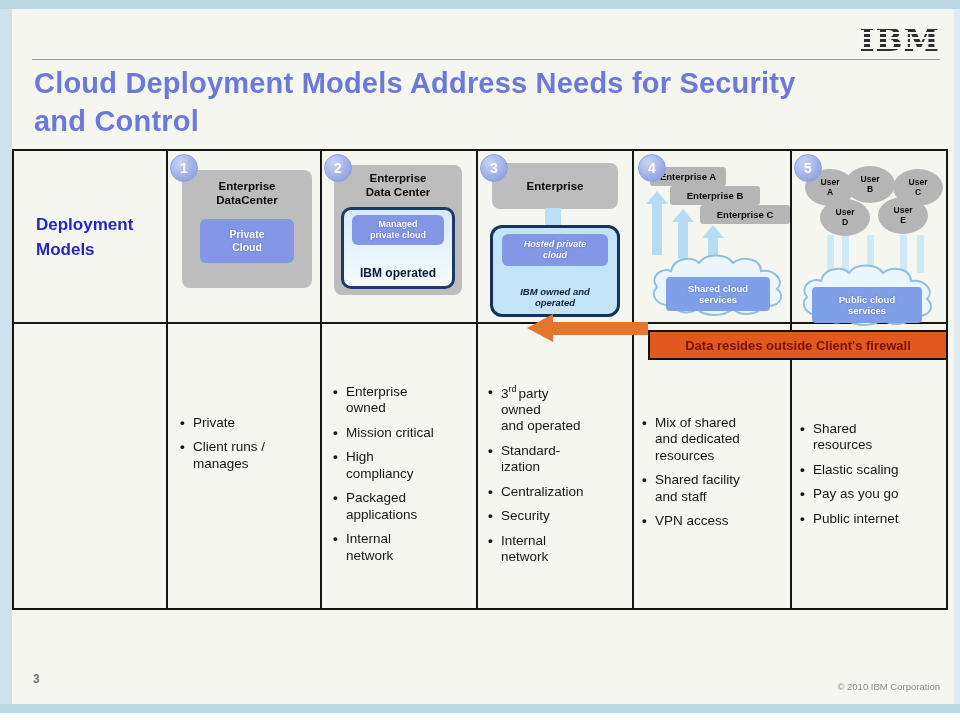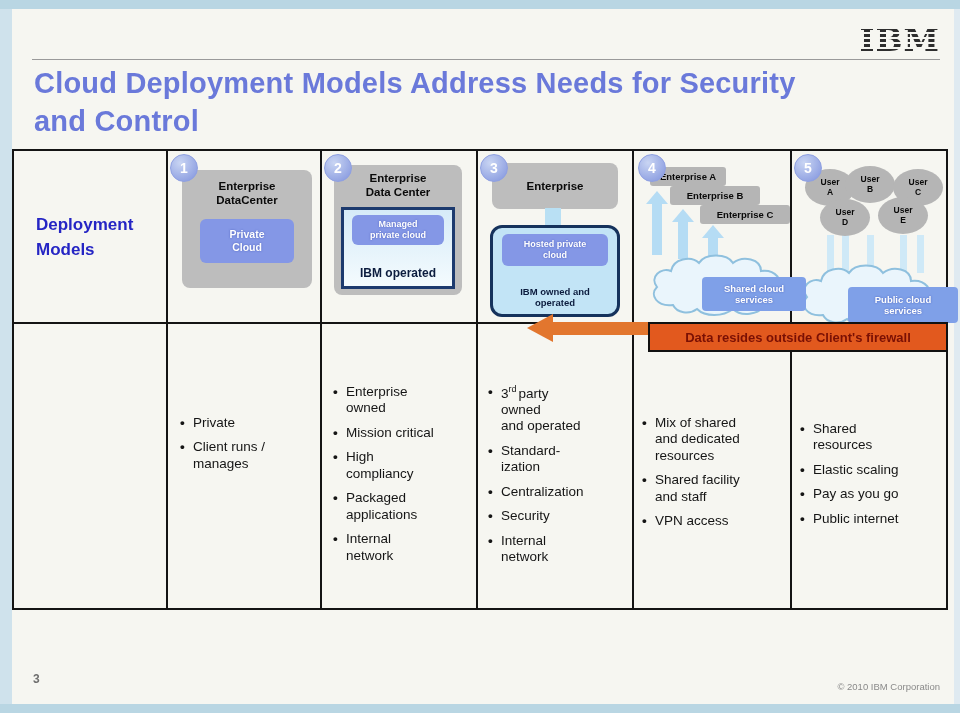--- a/index.html
+++ b/index.html
@@ -48,30 +48,30 @@
     border:1px solid #8fa0e2;color:#ffffff;font-weight:bold;font-size:14px;
     display:flex;align-items:center;justify-content:center;z-index:3;
   }
 
   .graybox{position:absolute;background:#bdbdbd;border-radius:8px;text-align:center;}
   .graybox .site-title{font-weight:bold;font-size:11.5px;color:#0a0a0a;line-height:1.25;}
 
   .bluebox{
     background:#8497e6;border-radius:6px;color:#ffffff;text-align:center;
     display:flex;align-items:center;justify-content:center;
-    font-size:10.5px;line-height:1.2;font-weight:bold;text-shadow:0 0 2px rgba(40,60,160,.6);margin-left:36px;
+    font-size:10.5px;line-height:1.2;font-weight:bold;text-shadow:0 0 2px rgba(40,60,160,.6);
   }
 
   .container2{
     position:absolute;left:7px;top:42px;width:108px;height:76px;
-    border:3px solid #1c3a6e;border-radius:0;
+    border:3px solid #1c3a6e;border-radius:10px;
     background:linear-gradient(to bottom,#d6ebf8,#f4fbfe);
   }
   .container3{
-    position:absolute;border:3px solid #15325c;border-radius:12px;background:#c2e4f6;
+    position:absolute;border:3px solid #15325c;border-radius:12px;background:#c2e4f6;font-style:italic;
   }
   .operator{
     position:absolute;bottom:5px;left:0;right:0;text-align:center;
     font-weight:bold;color:#0c1c3e;font-size:12px;line-height:1.15;
   }
 
   .minibox{
     position:absolute;background:#b5b5b5;border-radius:3px;
     font-weight:bold;font-size:9.5px;color:#0a0a0a;text-align:center;
     display:flex;align-items:center;justify-content:center;
@@ -91,21 +91,21 @@
 
   
   .blist{position:absolute;margin:0;padding:0;list-style:none;width:140px;}
   .blist li{position:relative;padding-left:13px;margin-bottom:8px;font-size:13.5px;color:#151515;line-height:1.22;}
   .blist li::before{content:"\2022";position:absolute;left:0;top:0;font-weight:bold;}
   .blist sup{font-size:9px;}
   .sup-post{margin-left:2px;}
 
   
   .callout-box{
-    position:absolute;left:648px;top:322px;width:296px;height:26px;
+    position:absolute;left:648px;top:330px;width:296px;height:26px;
     background:#e2591e;border:2px solid #111111;z-index:5;
     color:#7a1004;font-weight:bold;font-size:13px;
     display:flex;align-items:center;justify-content:center;
   }
   .callout-stem{position:absolute;left:552px;top:322px;width:96px;height:13px;background:#e2762e;z-index:5;}
   .callout-head{
     position:absolute;left:527px;top:314px;width:0;height:0;z-index:5;
     border-top:14px solid transparent;border-bottom:14px solid transparent;
     border-right:26px solid #e2762e;
   }

